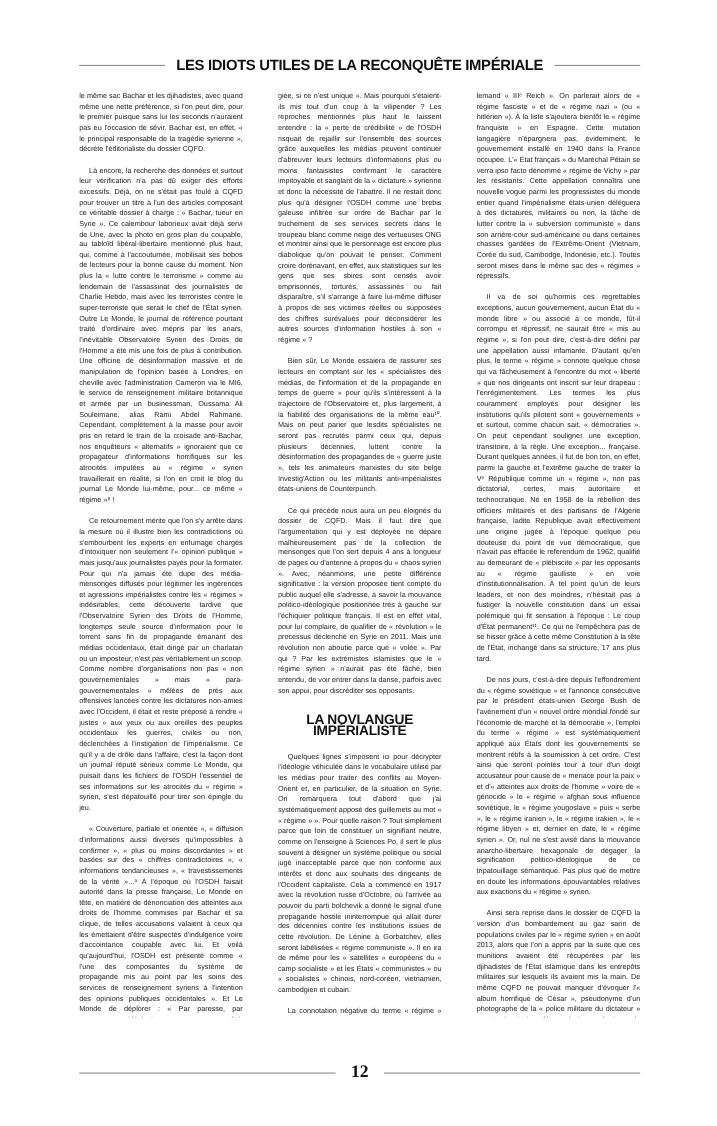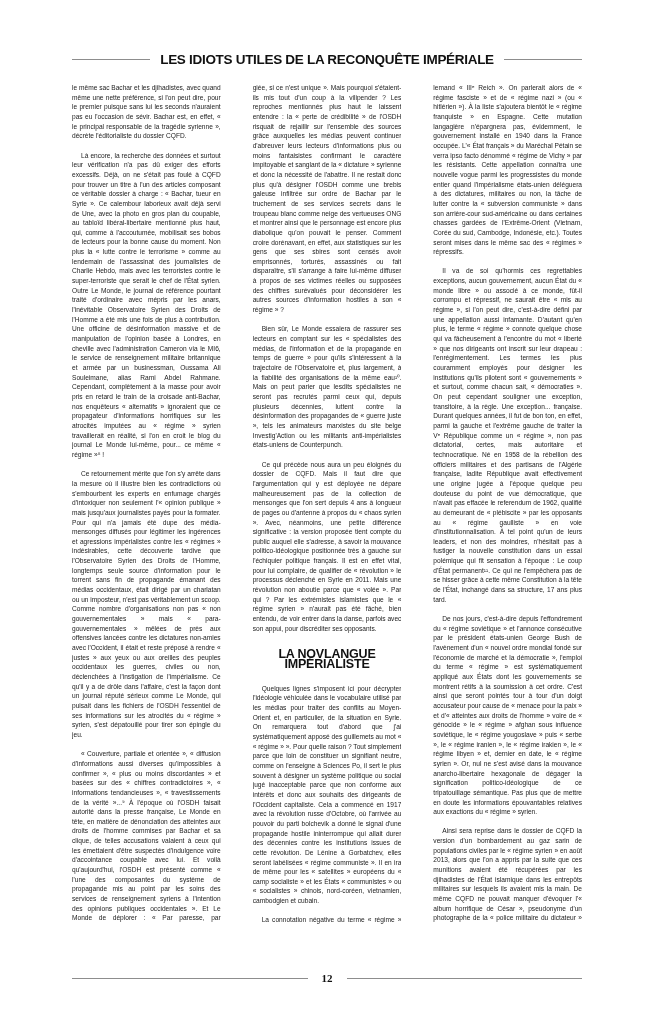--- a/index.html
+++ b/index.html
@@ -46,21 +46,21 @@
     font-family: "Liberation Sans", sans-serif;
     font-size: 12.5px; font-weight: bold; letter-spacing: -0.2px;
     color: #111111; text-align: center; text-indent: 0;
     margin: 17px 0 14px 0;
   }
   
   .footer { position: absolute; left: 62px; right: 60px; bottom: 40px; }
   .pagenum-row { display: flex; align-items: center; gap: 14px; }
   .page-number {
     font-family: "Liberation Serif", serif;
-    font-size: 11px; font-weight: bold; color: #111111;
+    font-size: 16px; font-weight: bold; color: #111111;
   }
   .issue-line {
     margin-top: 5px; text-align: center;
     font-family: "Liberation Serif", serif;
     font-size: 8.5px; letter-spacing: 0.3px; color: #222222;
   }
 </style>
 </head>
 <body>
 

